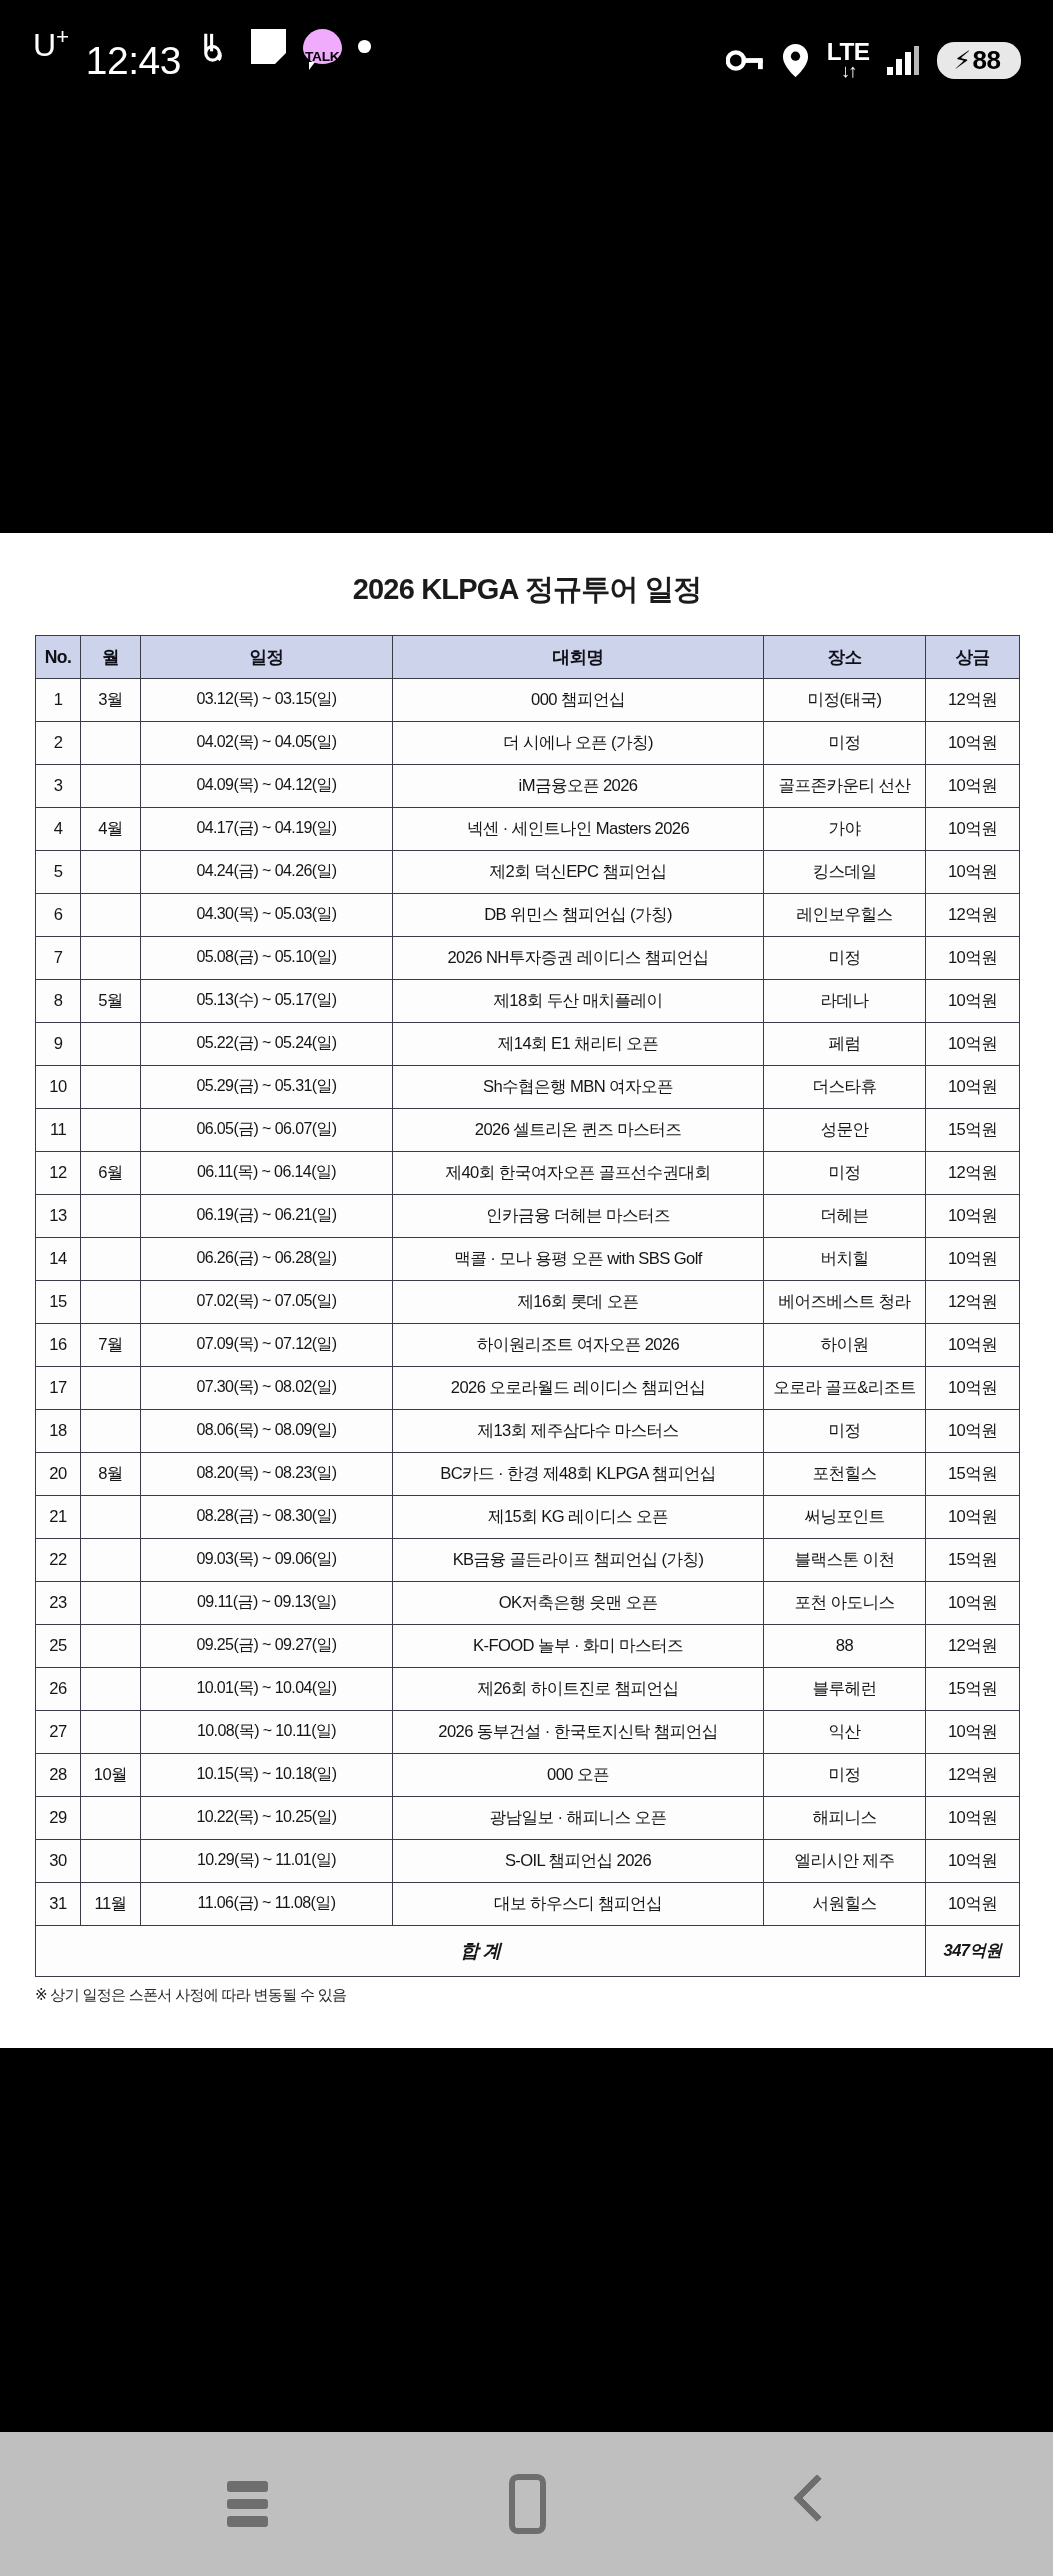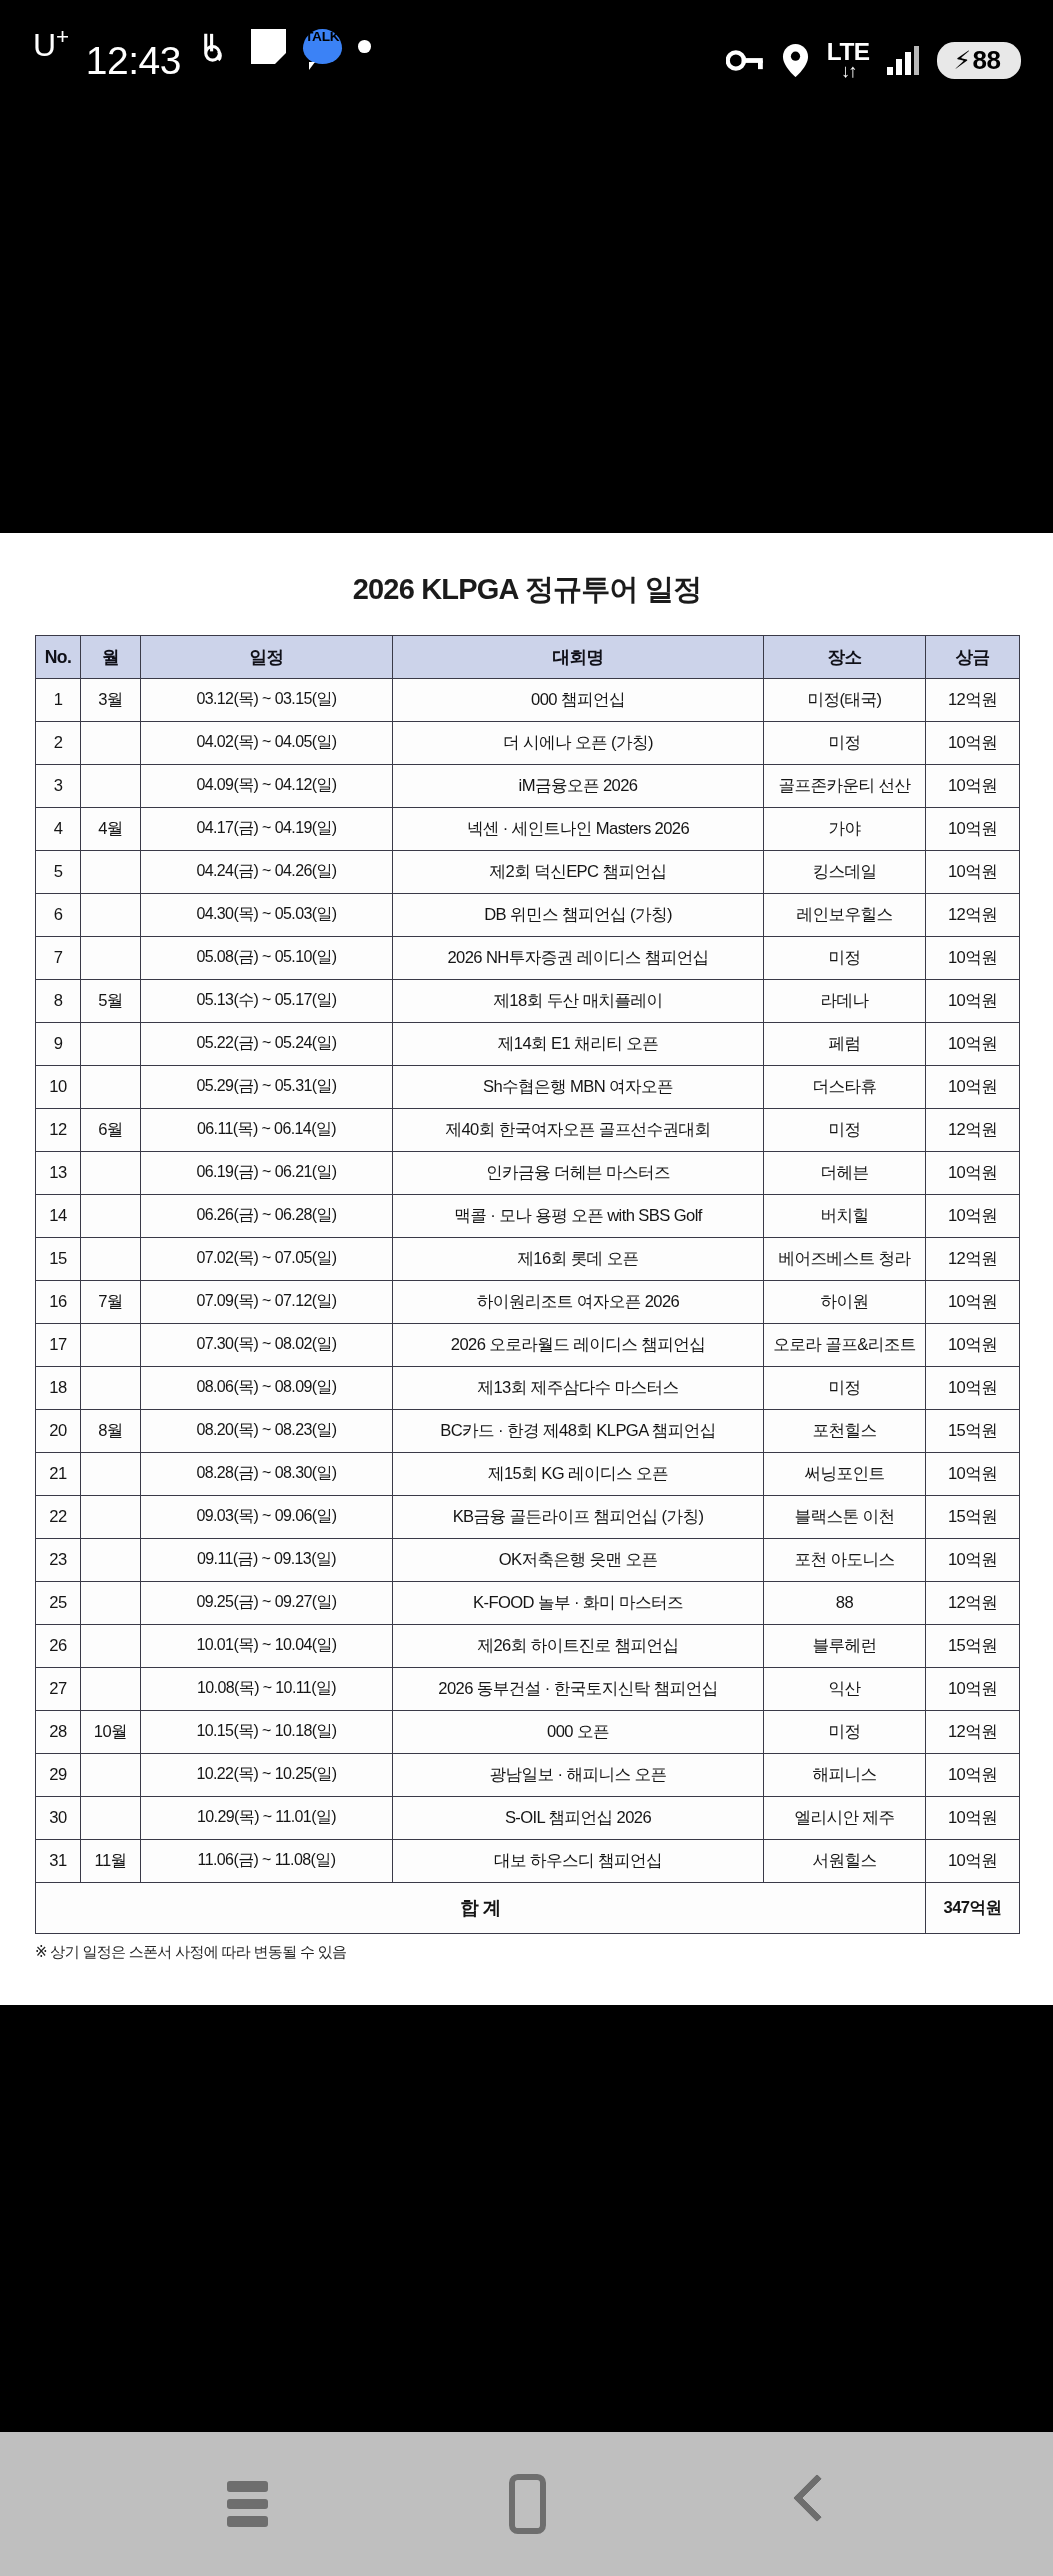--- a/index.html
+++ b/index.html
@@ -71,27 +71,27 @@
   .icon-note::after {
     content: "";
     position: absolute;
     right: 0; bottom: 0;
     border-width: 0 0 11.7px 11.7px;
     border-style: solid;
     border-color: transparent transparent #000 transparent;
   }
   .icon-talk {
     width: 39px; height: 35px;
-    background: #3b82f6;
+    background: #f0abfc;
     border-radius: 50% 50% 50% 50% / 55% 55% 45% 45%;
     color: #000;
     font-size: 13.7px;
     font-weight: 700;
     display: flex;
-    align-items: flex-start;
+    align-items: flex-end;
     justify-content: center;
     position: relative;
     letter-spacing: -0.3px;
   }
   .icon-talk::after {
     content: "";
     position: absolute;
     left: 6.8px; bottom: -5.9px;
     width: 0; height: 0;
     border-left: 6.8px solid #ffffff;
@@ -207,20 +207,21 @@
   td.month-cell { font-weight: 600; }
   td.date-cell  { letter-spacing: -0.9px; font-size: 16px; }
   td.name-cell  { letter-spacing: -0.7px; }
   td.place-cell { letter-spacing: -0.7px; }
   td.prize-cell { letter-spacing: -0.8px; }
 
   tr.total-row td {
     background: #fdfdfd;
     font-weight: 600;
     height: 51px;
+    font-style: italic;
   }
   td.total-label { letter-spacing: 3.9px; font-size: 18.5px; }
   td.total-value { letter-spacing: -1px; }
 
   .footnote {
     padding: 9.8px 35px 0 35px;
     font-size: 15px;
     color: #262626;
     letter-spacing: -0.7px;
   }
@@ -434,20 +435,28 @@
             </tr>
             <tr>
               <td class="no-cell">10</td>
               <td class="month-cell"></td>
               <td class="date-cell">05.29(금) ~  05.31(일)</td>
               <td class="name-cell">Sh수협은행 MBN 여자오픈</td>
               <td class="place-cell">더스타휴</td>
               <td class="prize-cell">10억원</td>
             </tr>
             <tr>
+              <td class="no-cell">11</td>
+              <td class="month-cell"></td>
+              <td class="date-cell">06.05(금) ~  06.07(일)</td>
+              <td class="name-cell">2026 셀트리온 퀸즈 마스터즈</td>
+              <td class="place-cell">성문안</td>
+              <td class="prize-cell">15억원</td>
+            </tr>
+            <tr>
               <td class="no-cell">12</td>
               <td class="month-cell">6월</td>
               <td class="date-cell">06.11(목) ~  06.14(일)</td>
               <td class="name-cell">제40회 한국여자오픈 골프선수권대회</td>
               <td class="place-cell">미정</td>
               <td class="prize-cell">12억원</td>
             </tr>
             <tr>
               <td class="no-cell">13</td>
               <td class="month-cell"></td>

